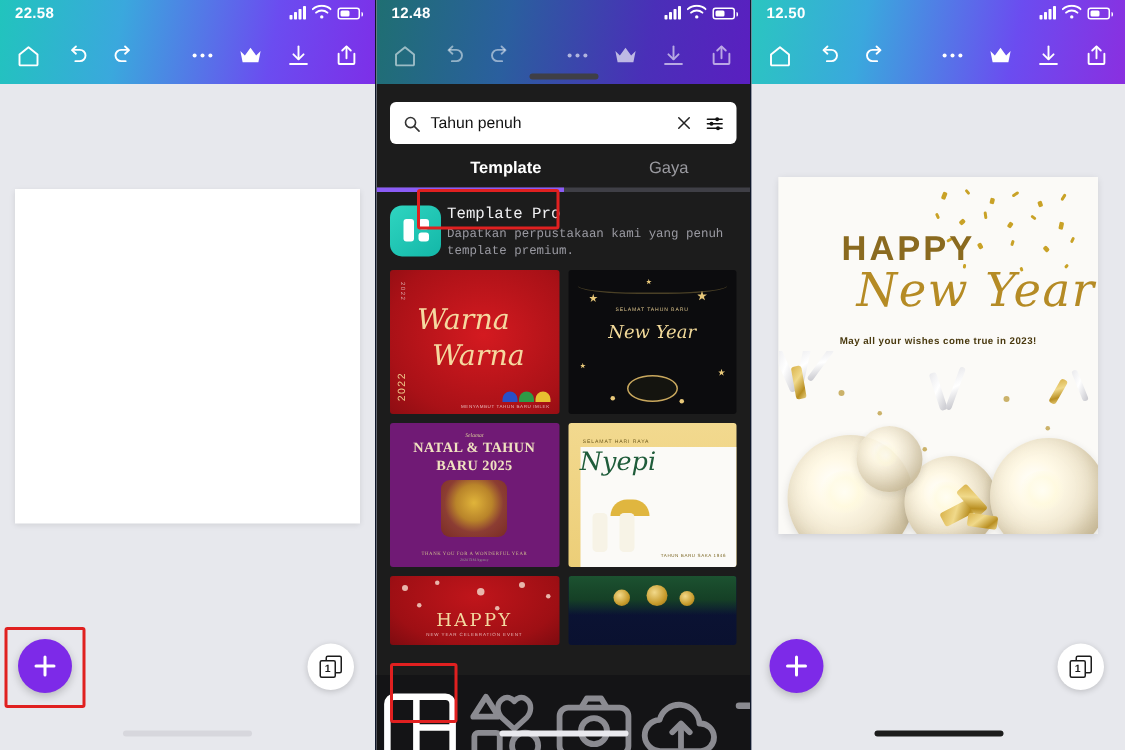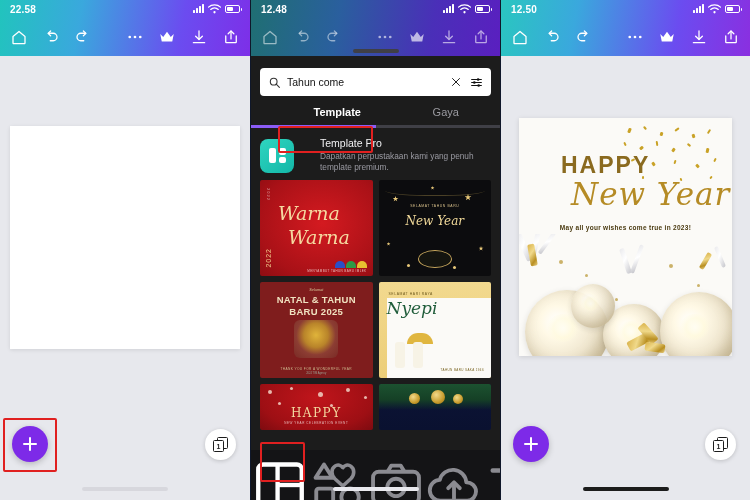--- a/index.html
+++ b/index.html
@@ -151,21 +151,21 @@
   .tabs { display: flex; margin-top: 10px; }
   .tab {
     flex: 1; text-align: center; font-size: 11px; padding-bottom: 7px;
     color: #9b9ba1;
   }
   .tab.active { color: #fff; font-weight: bold; padding-left: 32px; }
   .tabline { height: 2.5px; background: #3f3f46; display:flex; }
   .tabline i { flex: 1; }
   .tabline i.on { background: #8b5cf6; }
 
-  .pro-row { display: flex; gap: 26px; padding: 9px 9px 7px 9px; align-items: flex-end; }
+  .pro-row { display: flex; gap: 4px; padding: 9px 9px 7px 9px; align-items: flex-start; font-family: Liberation Mono, monospace; }
   .pro-icon {
     width: 34px; height: 34px; border-radius: 8px; flex: 0 0 34px;
     background: linear-gradient(140deg,#2fd5c0,#13b7a8);
     display: flex; align-items: center; justify-content: center;
   }
   .pro-glyph { position: relative; width: 17px; height: 15px; }
   .pro-glyph i { position: absolute; background: #fff; border-radius: 2px; }
   .pro-glyph i:nth-child(1){ left:0; top:0; width:7px; height:15px; }
   .pro-glyph i:nth-child(2){ right:0; top:0; width:7px; height:6.5px; }
   .pro-glyph i:nth-child(3){ right:0; bottom:0; width:7px; height:6.5px; }
@@ -187,21 +187,21 @@
 
   .c-nyny { background: #0c0c0e; }
   .c-nyny .stars i { position:absolute; background:#e8c879; }
   .c-nyny .ttl { position:absolute; left:0; right:0; text-align:center; font-family:"DejaVu Serif",serif; font-style:italic; color:#f2da9a;}
   .c-nyny .t1 { top:34px; font-size:12px; }
   .c-nyny .t2 { top:50px; font-size:12px; }
   .c-nyny .sm { position:absolute; left:0; right:0; top:24px; text-align:center; font-size:3.4px; color:#d8c08a; letter-spacing:.6px;}
   .c-nyny .medal { position:absolute; left:50%; transform:translateX(-50%); bottom:8px; width:34px; height:18px; border-radius:50%; border:1.2px solid #c9a85e; background:#14140f;}
   .c-nyny .swag { position:absolute; left:6px; right:6px; top:2px; height:14px; border-bottom:1px solid #4a4026; border-radius:0 0 40% 40%;}
 
-  .c-natal { background: #7f1d1d; }
+  .c-natal { background: #701a75; font-family: Liberation Serif, serif; }
   .c-natal .k { position:absolute; left:0; right:0; text-align:center; color:#f0e2c0; font-weight:bold;}
   .c-natal .k0 { top:6px; font-size:3.8px; font-weight:normal; font-style:italic; color:#d8c89a;}
   .c-natal .k1 { top:12px; font-size:9.5px; letter-spacing:.3px;}
   .c-natal .k2 { top:24px; font-size:9.5px; letter-spacing:.3px;}
   .c-natal .orb { position:absolute; left:50%; transform:translateX(-50%); top:38px; width:44px; height:38px; border-radius:6px;
     background: radial-gradient(circle at 50% 40%, #e0b43a 0%, #b9842a 38%, #8c3d33 62%, #7a2a25 100%); }
   .c-natal .foot { position:absolute; left:0; right:0; bottom:7px; text-align:center; font-size:3.2px; color:#cdbb8f; letter-spacing:.4px;}
   .c-natal .foot2 { position:absolute; left:0; right:0; bottom:3px; text-align:center; font-size:2.6px; color:#9aa093;}
 
   .c-nyepi { background: linear-gradient(180deg,#f2d98f 0%, #efd382 55%, #ecce78 100%); }
@@ -405,21 +405,21 @@
       <div class="grabber"></div>
 
       <div class="searchwrap">
         <div class="searchbar">
           <span class="search-ico">
             <svg viewBox="0 0 24 24" fill="none">
                 <circle cx="10.5" cy="10.5" r="6.2" stroke="#333" stroke-width="2"></circle>
                 <path d="M15.2 15.2 21 21" stroke="#333" stroke-width="2" stroke-linecap="round"></path>
               </svg>
           </span>
-          <span class="search-val">Tahun come</span>
+          <span class="search-val">Tahun penuh</span>
           <span class="clear-ico">
             <svg viewBox="0 0 24 24" fill="none">
                 <path d="M5 5 19 19M19 5 5 19" stroke="#222" stroke-width="2" stroke-linecap="round"></path>
               </svg>
           </span>
           <span class="filter-ico">
             <svg viewBox="0 0 24 24" fill="none">
                 <path d="M3 6.5h18M3 12h18M3 17.5h18" stroke="#111" stroke-width="2" stroke-linecap="round"></path>
                 <circle cx="15" cy="6.5" r="2.4" fill="#111"></circle>
                 <circle cx="8" cy="12" r="2.4" fill="#111"></circle>

